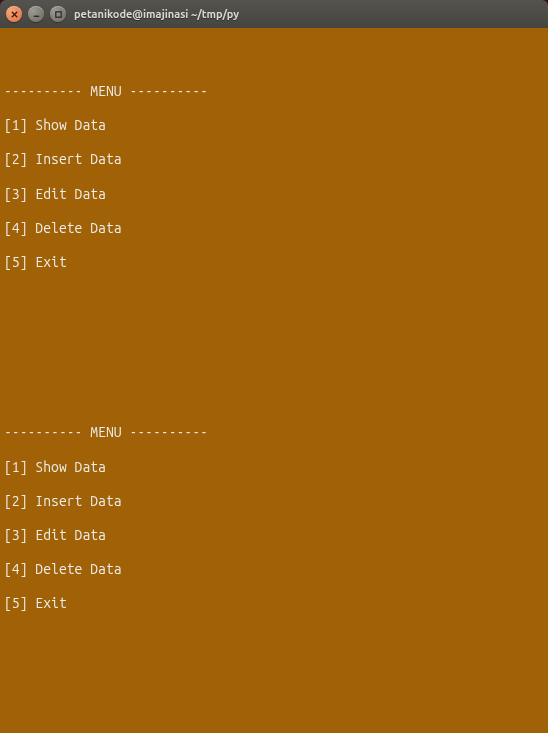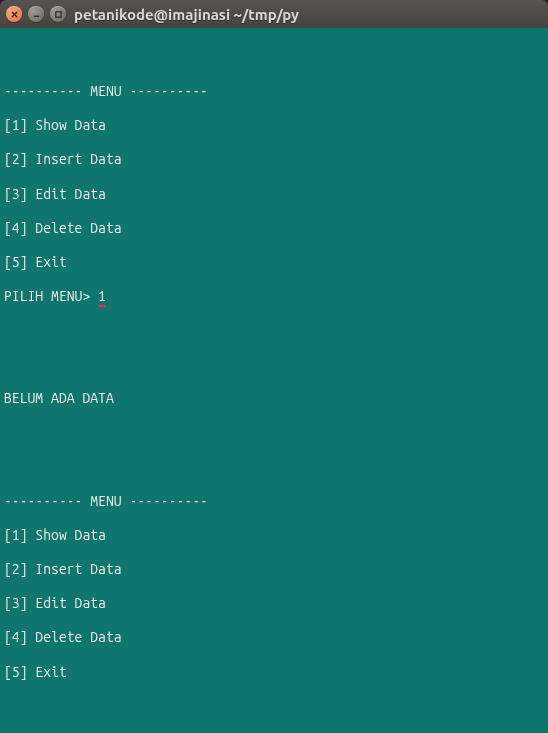--- a/index.html
+++ b/index.html
@@ -28,26 +28,26 @@
     display: flex; align-items: center; justify-content: center;
     font-size: 10px; font-weight: bold; color: #3a3a3a;
     box-shadow: inset 0 1px 0 rgba(255,255,255,0.3), 0 1px 1px rgba(0,0,0,0.3);
   }
   .wbtn.close { background: radial-gradient(circle at 30% 30%, #f6a67a, #e26f3b); }
   .wbtn.min, .wbtn.max { background: radial-gradient(circle at 30% 30%, #9d9a92, #6a675f); }
   .wbtn svg { width: 9px; height: 9px; display:block; }
   .title {
     color: #dcd9d2;
     font-family: "Ubuntu", "DejaVu Sans", sans-serif;
-    font-size: 15px;
+    font-size: 11px;
     font-weight: bold;
     text-shadow: 0 1px 0 rgba(0,0,0,0.4);
   }
   .terminal {
-    background: #0f766e;
+    background: #a16207;
     width: 100%;
     height: calc(100% - 28px);
     padding: 4px 4px 4px 4px;
     line-height: 1.22;
     white-space: pre;
     color: #eeeeec;
     position: relative;
   }
   .line { min-height: 17px; }
   .mark {
@@ -90,24 +90,22 @@
 </div>
 
 <div class="terminal">
 <div class="line"></div>
 <div class="line">---------- MENU ----------</div>
 <div class="line">[1] Show Data</div>
 <div class="line">[2] Insert Data</div>
 <div class="line">[3] Edit Data</div>
 <div class="line">[4] Delete Data</div>
 <div class="line">[5] Exit</div>
-<div class="line"><span>PILIH MENU&gt; </span><span class="mark underline-mark">1</span></div>
 <div class="line"></div>
 <div class="line"></div>
-<div class="line">BELUM ADA DATA</div>
 <div class="line"></div>
 <div class="line"></div>
 <div class="line">---------- MENU ----------</div>
 <div class="line">[1] Show Data</div>
 <div class="line">[2] Insert Data</div>
 <div class="line">[3] Edit Data</div>
 <div class="line">[4] Delete Data</div>
 <div class="line">[5] Exit</div>
 <div class="line"></div>
 

